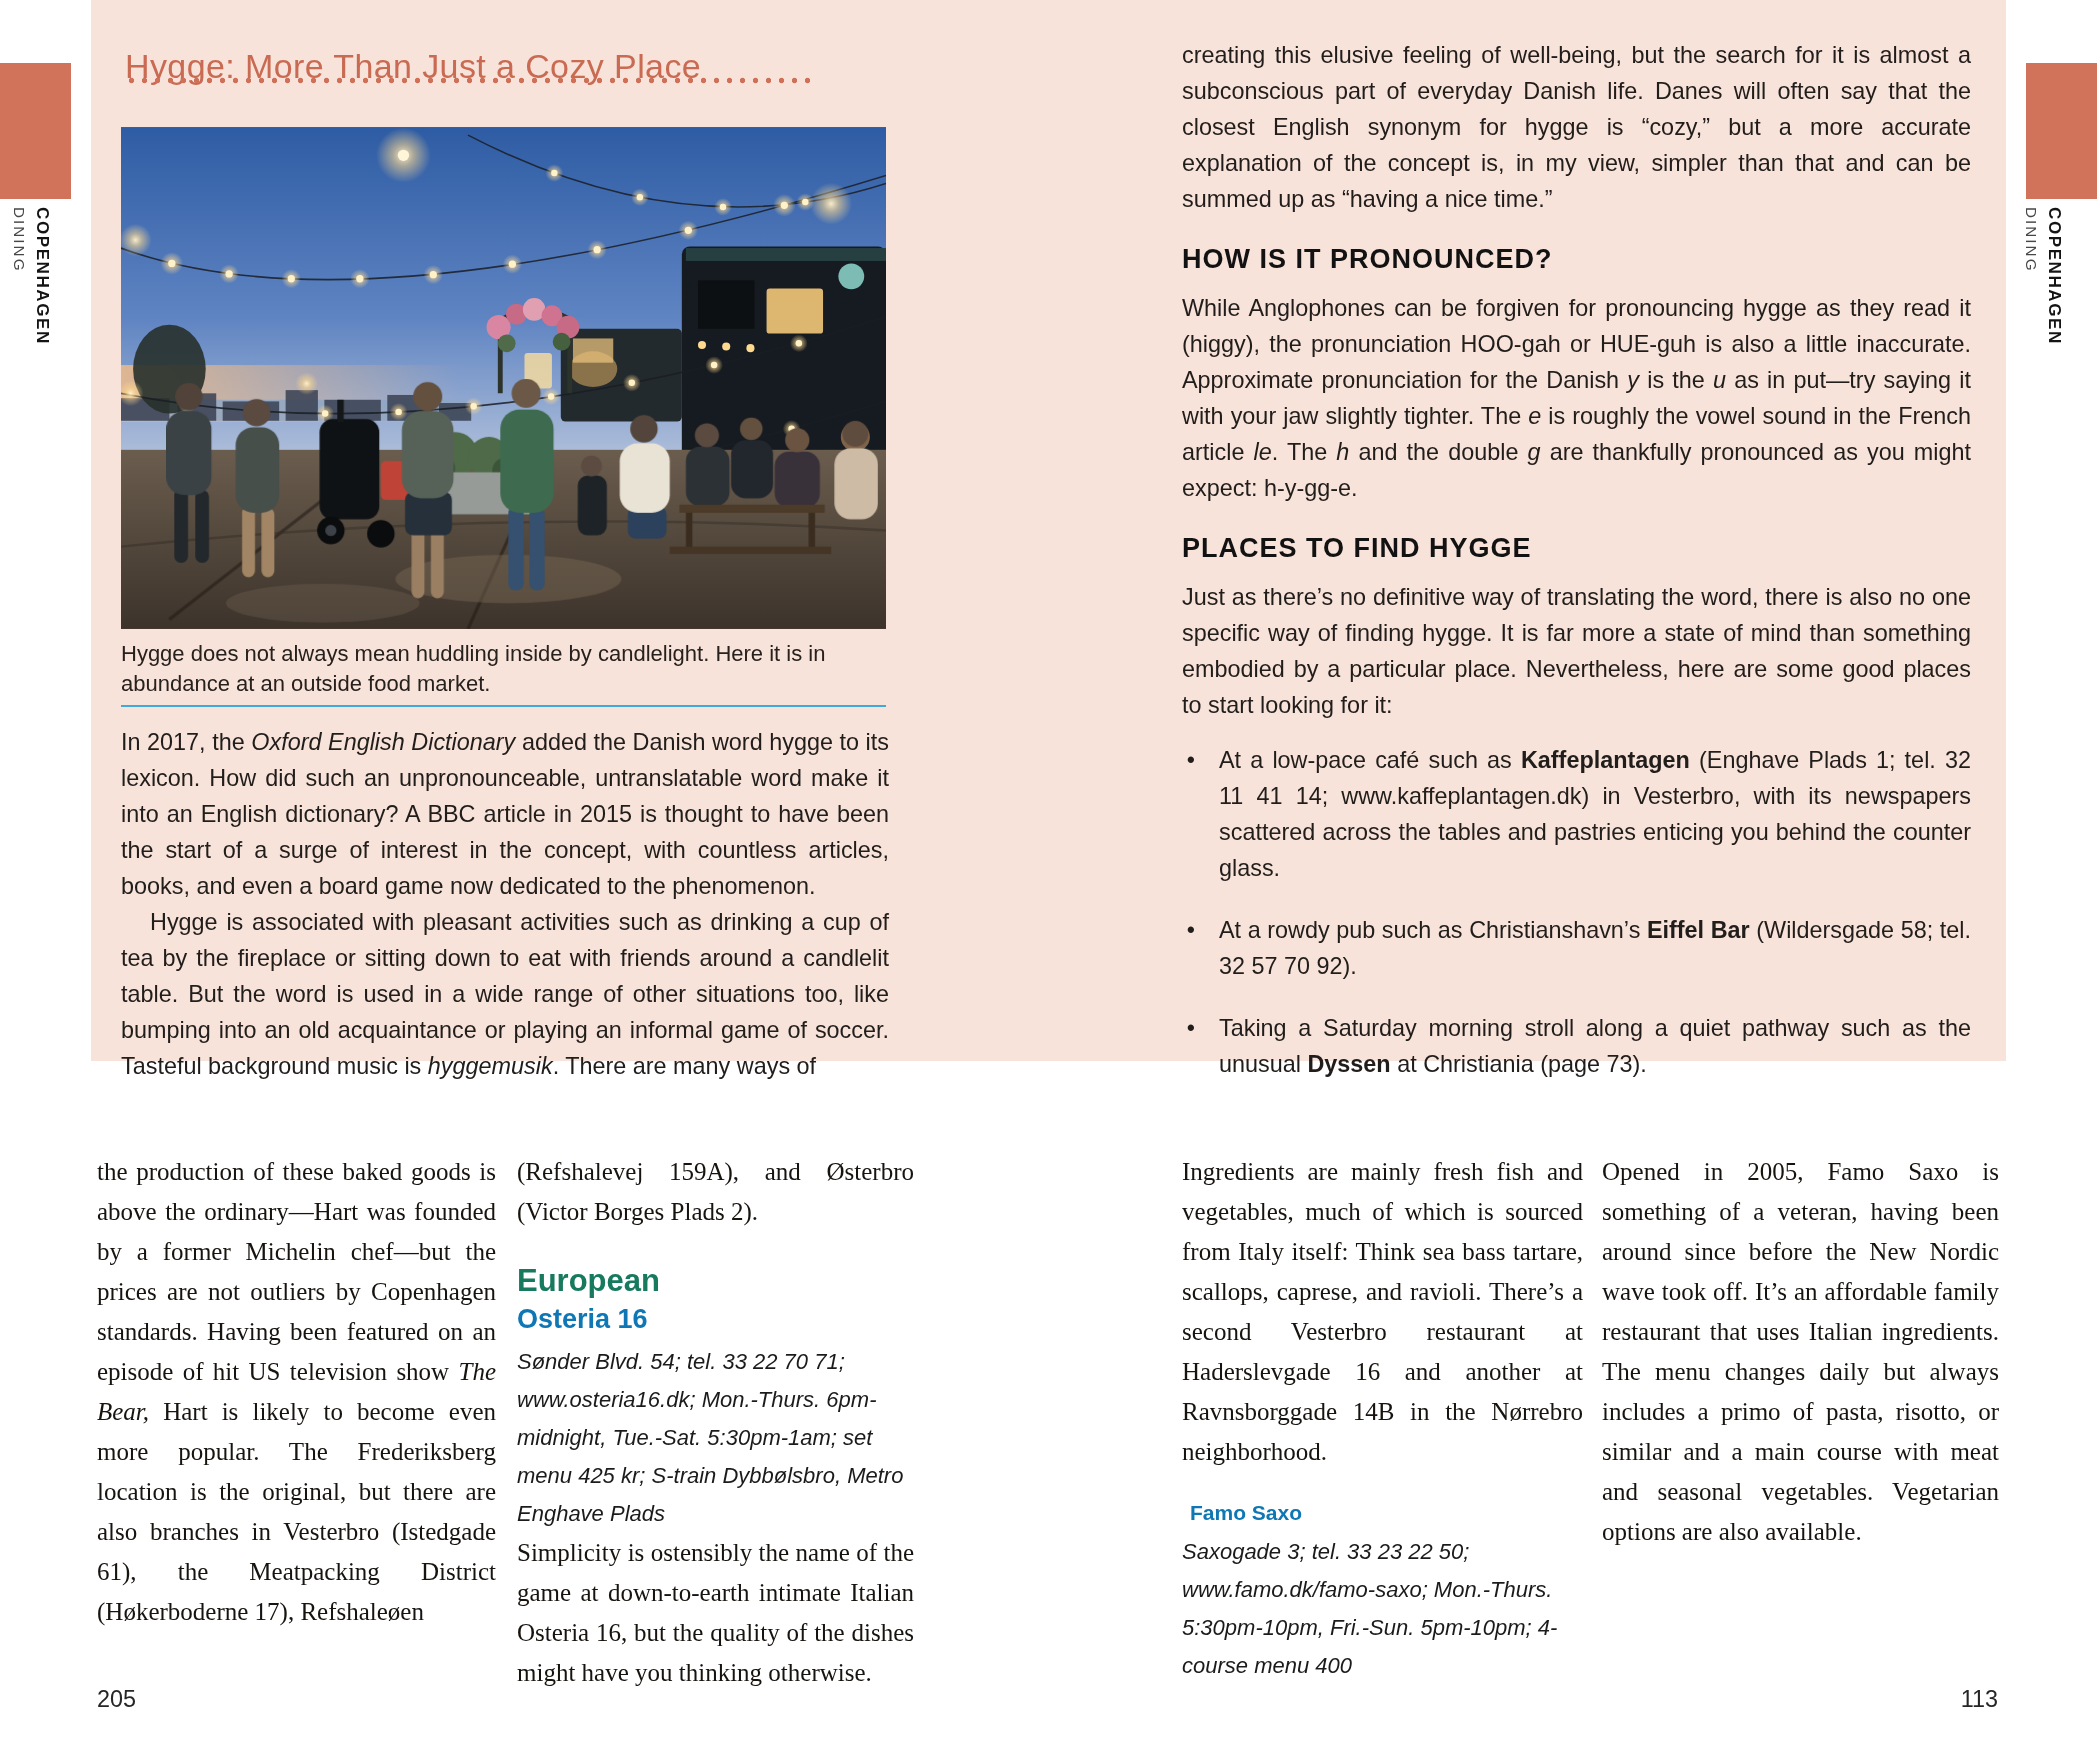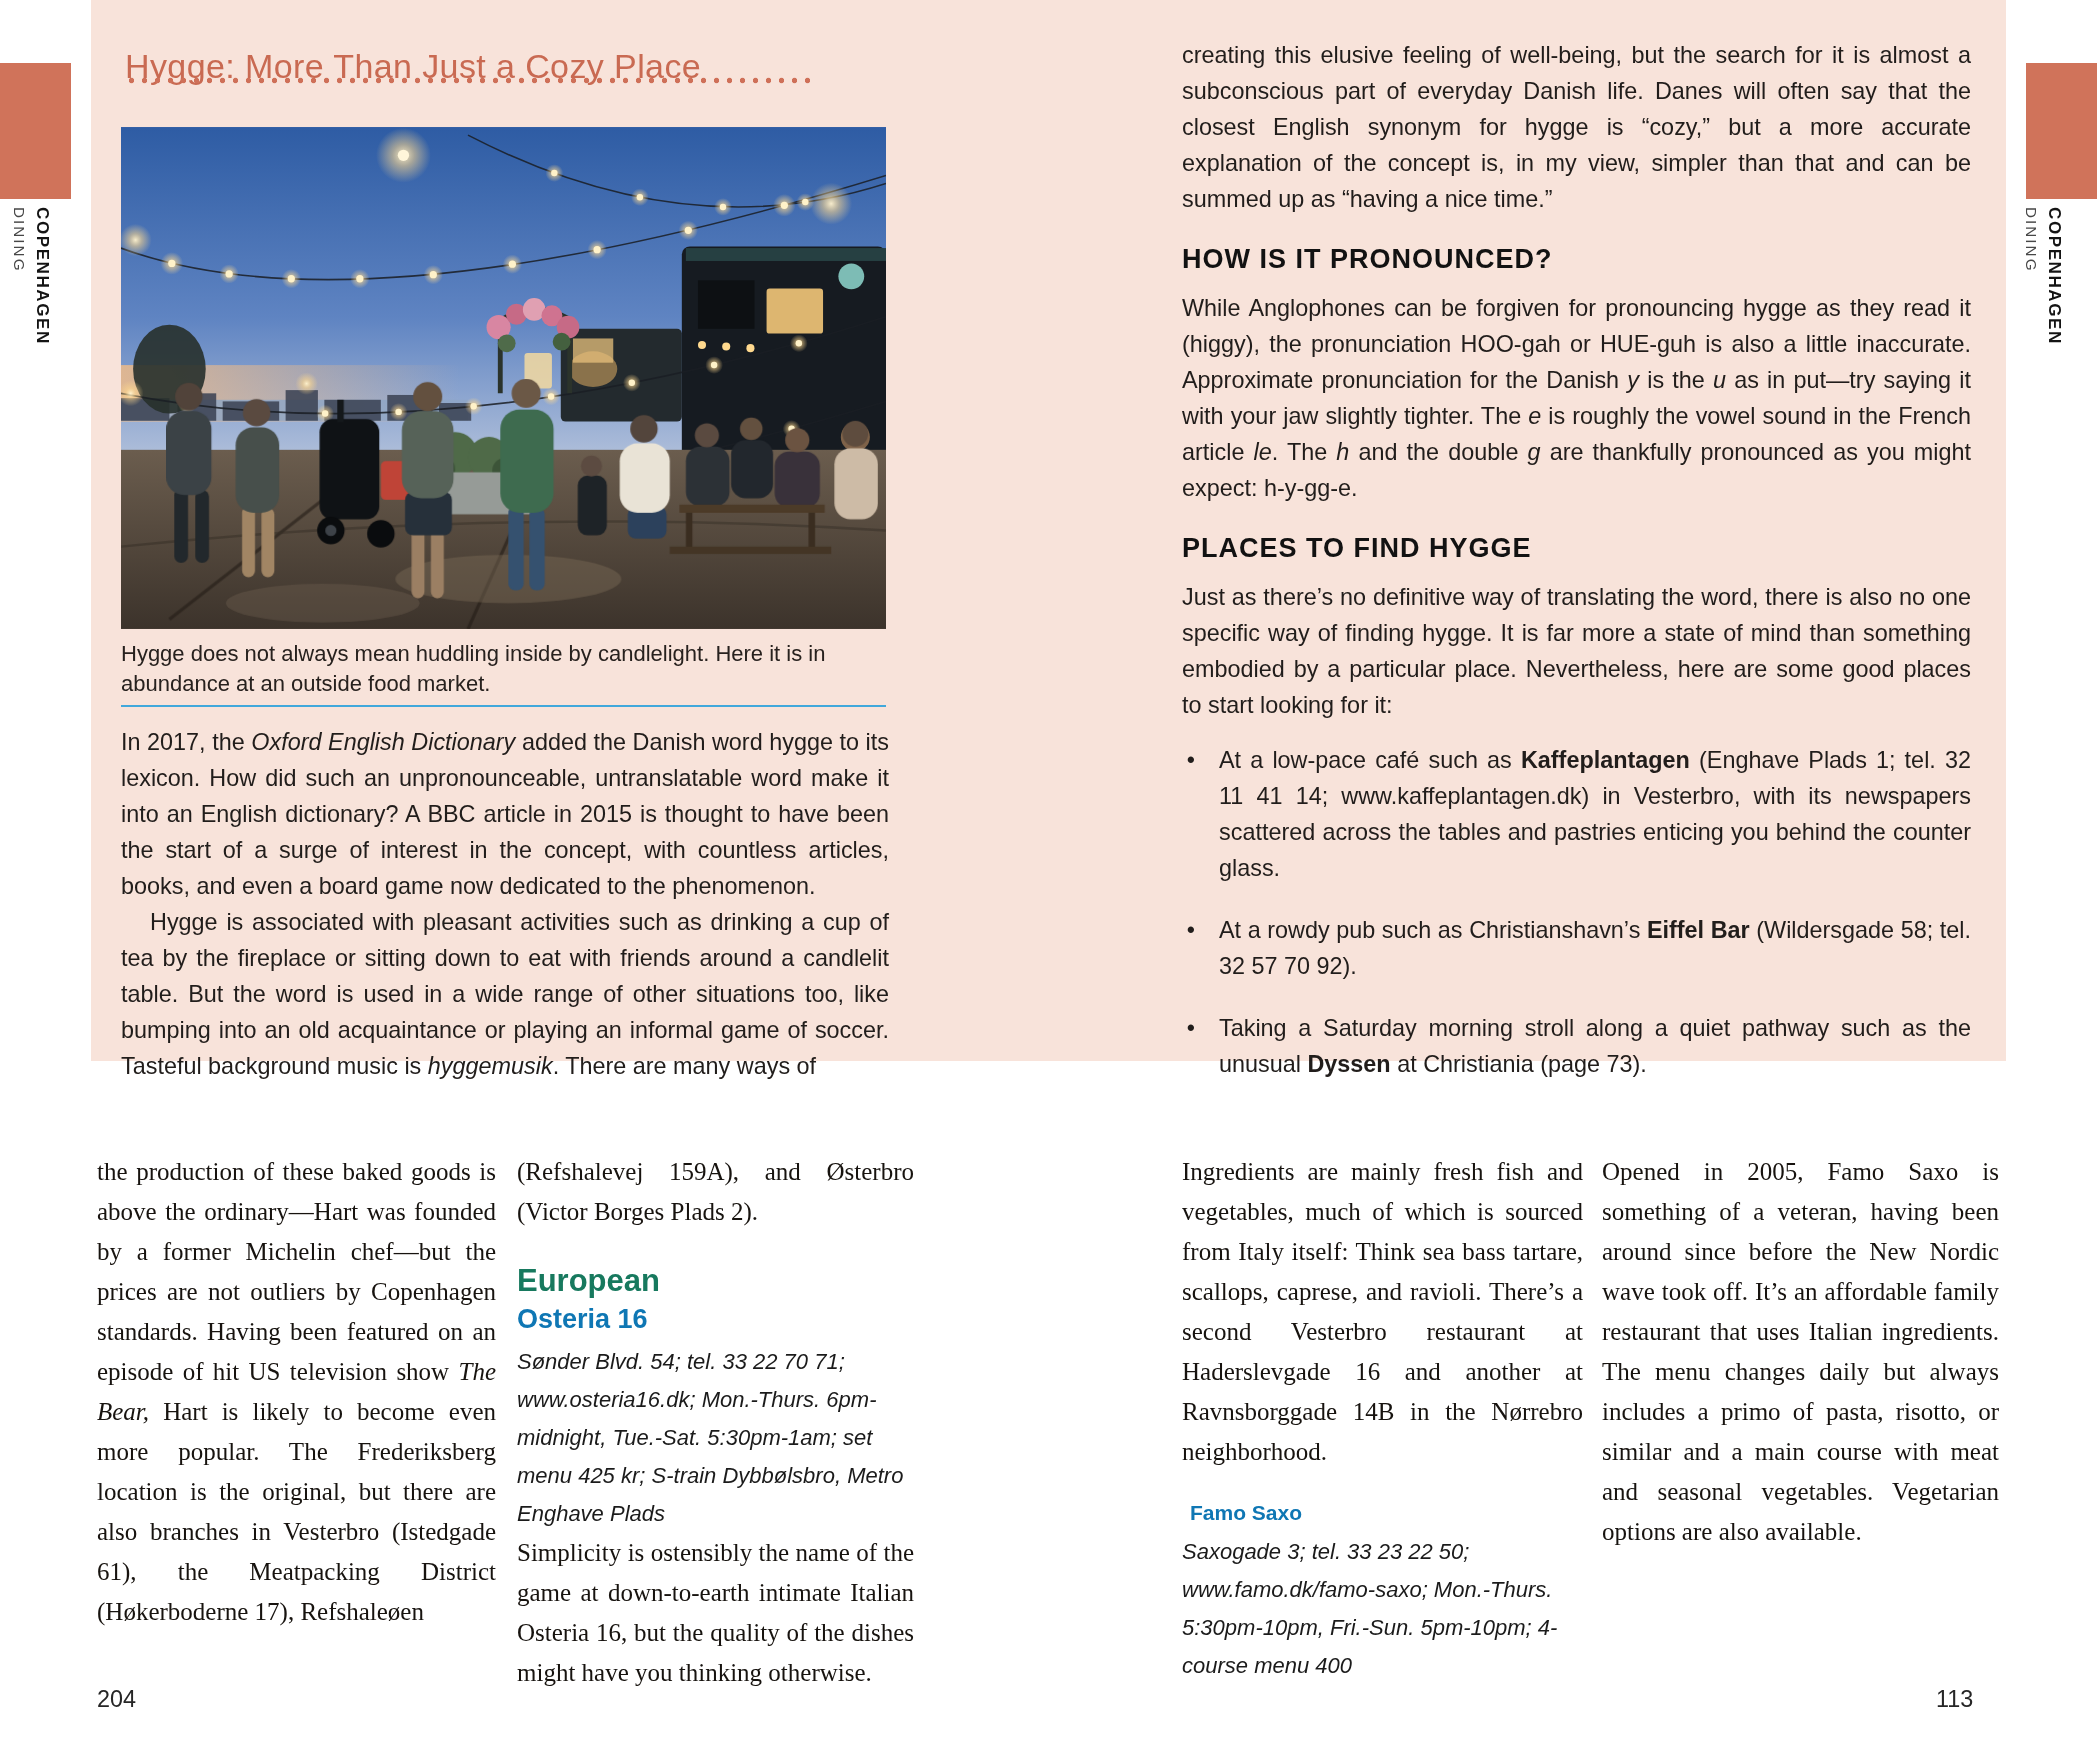--- a/index.html
+++ b/index.html
@@ -46,21 +46,21 @@
   .c112-2{left:517px;width:397px;}
   .c113-1{left:1182px;width:401px;}
   .c113-2{left:1602px;width:397px;}
   .h-cat{font-size:31px;font-weight:700;margin:31px 0 1.6px 0;}
   .h-listing{font-size:27px;font-weight:700;margin:4.8px 0 8px 0;}
   .h-listing2{font-size:21px;font-weight:700;margin:29px 0 8px 8px;}
   .info-block{margin-top:3.2px;}
   .body-after{margin-top:3.2px;}
   .pageno{position:absolute;top:1686px;font-size:23.4px;color:#262626;}
   .pn-left{left:97px;}
-  .pn-right{left:1936px;width:62px;text-align:left;}
+  .pn-right{left:1936px;width:62px;text-align:right;}
 
   .i{font-style:italic;}
   .b{font-weight:700;}
 </style>
 </head>
 <body>
 
 <div id="page">
 
   <div class="panel" style="background:#f8e3da;"></div>
@@ -313,17 +313,17 @@
 
   <div class="bcol c113-1">
     <p class="serif"><span>Ingredients are mainly fresh fish and vegetables, much of which is sourced from Italy itself: Think sea bass tartare, scallops, caprese, and ravioli. There’s a second Vesterbro restaurant at Haderslevgade 16 and another at Ravnsborggade 14B in the Nørrebro neighborhood.</span></p>
     <div class="h-listing2" style="color:#0f77b4;">Famo Saxo</div>
     <p class="info info-block"><span>Saxogade 3; tel. 33 23 22 50; www.famo.dk/famo-saxo; Mon.-Thurs. 5:30pm-10pm, Fri.-Sun. 5pm-10pm; 4-course menu 400</span></p>
   </div>
   <div class="bcol c113-2">
     <p class="serif body-after"><span>Opened in 2005, Famo Saxo is something of a veteran, having been around since before the New Nordic wave took off. It’s an affordable family restaurant that uses Italian ingredients. The menu changes daily but always includes a primo of pasta, risotto, or similar and a main course with meat and seasonal vegetables. Vegetarian options are also available.</span></p>
   </div>
 
-  <div class="pageno pn-left">204</div>
+  <div class="pageno pn-left">205</div>
   <div class="pageno pn-right">113</div>
 
 </div>
 
 
 </body></html>

